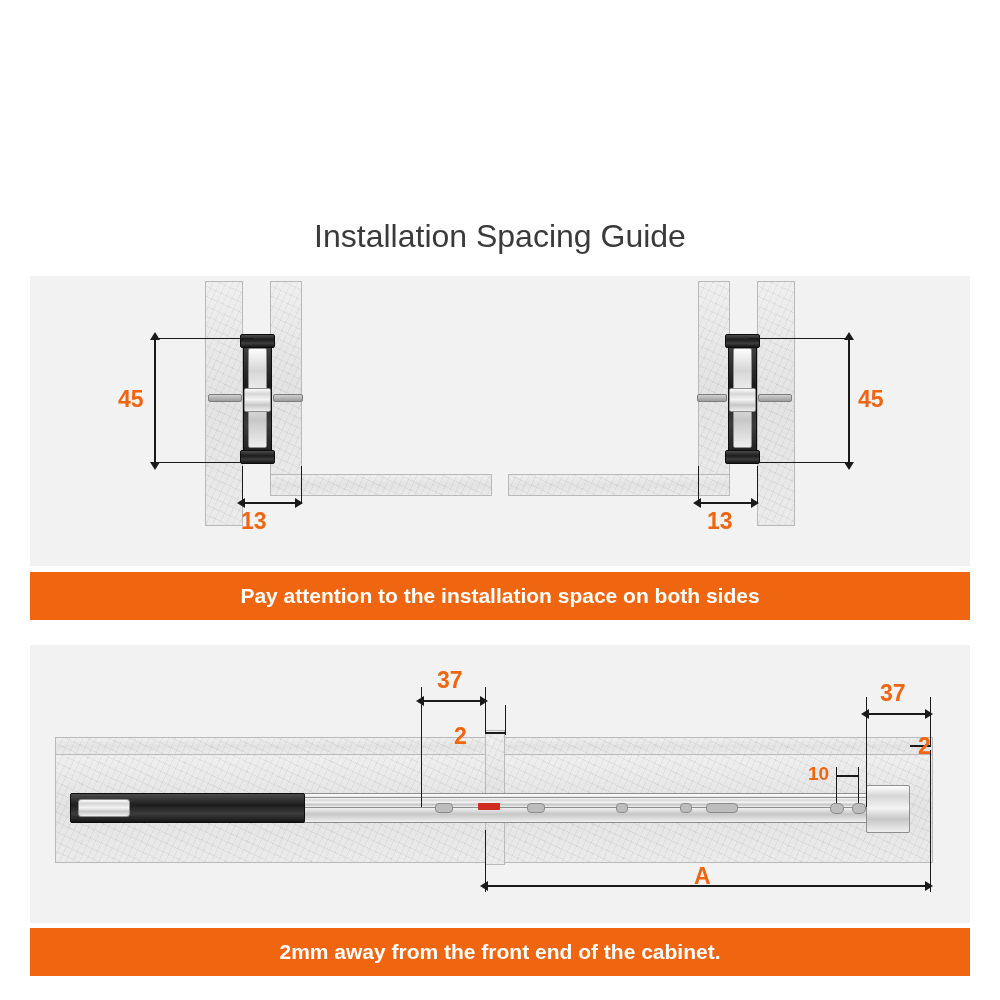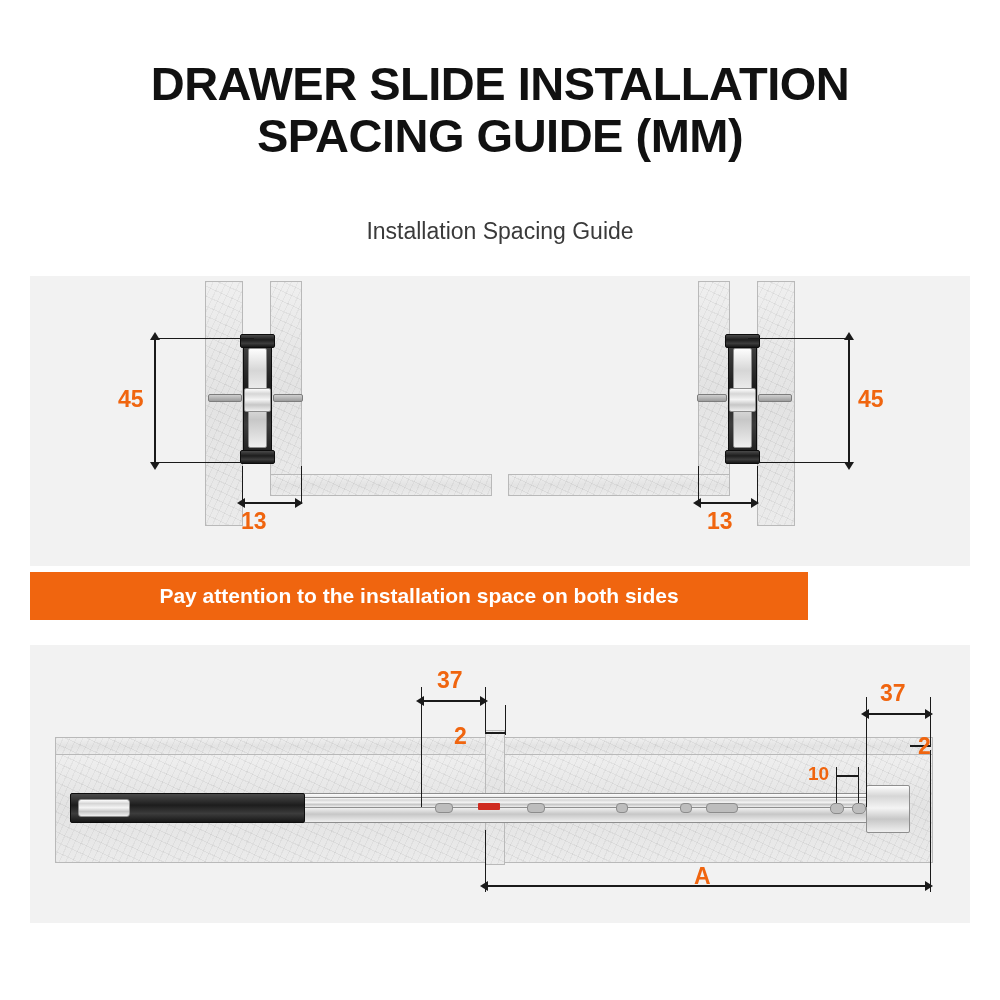--- a/index.html
+++ b/index.html
@@ -37,21 +37,21 @@
     text-transform: uppercase;
   }
   .title .l1 { display: block; }
   .title .l2 { display: block; }
   .subtitle {
     position: absolute;
     left: 0;
     top: 218px;
     width: 1000px;
     text-align: center;
-    font-size: 23px;
+    font-size: 32px;
     color: #3a3a3a;
     font-weight: normal;
   }
 
   
   .panel {
     position: absolute;
     background: #f2f2f2;
     overflow: hidden;
     text-align: center;
@@ -63,21 +63,21 @@
     position: absolute;
     background: #f0650f;
     color: #ffffff;
     font-weight: bold;
     font-size: 21px;
     display: flex;
     align-items: center;
     justify-content: center;
     text-align: center;
   }
-  #banner-top { left: 30px; top: 572px; width: 778px; height: 48px; }
+  #banner-top { left: 30px; top: 572px; width: 940px; height: 48px; }
   #banner-bottom { left: 30px; top: 928px; width: 940px; height: 48px; }
 
   
   .wood {
     position: absolute;
     background:
       repeating-linear-gradient(115deg, rgba(0,0,0,0.045) 0px, rgba(0,0,0,0.045) 1px, rgba(0,0,0,0) 1px, rgba(0,0,0,0) 6px),
       repeating-linear-gradient(25deg, rgba(0,0,0,0.05) 0px, rgba(0,0,0,0.05) 1px, rgba(0,0,0,0) 1px, rgba(0,0,0,0) 9px),
       linear-gradient(180deg, #efefef 0%, #e3e3e3 50%, #ebebeb 100%);
     border: 1px solid #b9b9b9;
@@ -124,24 +124,20 @@
   .arrow-up { border-left: 5px solid transparent; border-right: 5px solid transparent; border-bottom: 8px solid #1a1a1a; }
   .arrow-down { border-left: 5px solid transparent; border-right: 5px solid transparent; border-top: 8px solid #1a1a1a; }
   .arrow-left { border-top: 5px solid transparent; border-bottom: 5px solid transparent; border-right: 8px solid #1a1a1a; }
   .arrow-right { border-top: 5px solid transparent; border-bottom: 5px solid transparent; border-left: 8px solid #1a1a1a; }
 </style>
 </head>
 <body>
 
 <div class="page">
 
-  <div class="title">
-    <span class="l1">DRAWER SLIDE INSTALLATION</span>
-    <span class="l2">SPACING GUIDE (MM)</span>
-  </div>
   <div class="subtitle">Installation Spacing Guide</div>
 
   <div class="panel" id="panel-top">
 
     <div class="wood" style="left:175px; top:5px; width:38px; height:245px;"></div>
 
     <div class="wood" style="left:240px; top:5px; width:32px; height:215px;"></div>
 
     <div class="wood" style="left:240px; top:198px; width:222px; height:22px;"></div>
 
@@ -252,14 +248,17 @@
     <div class="dimlabel small" style="left:778px; top:118px;">10</div>
 
     <div class="tick" style="left:455px; top:185px; width:1px; height:62px;"></div>
     <div class="tick" style="left:900px; top:105px; width:1px; height:142px;"></div>
     <div class="dimline" style="left:455px; top:240px; width:445px; height:2px;"></div>
     <div class="arrow-left" style="left:450px; top:236px;"></div>
     <div class="arrow-right" style="left:895px; top:236px;"></div>
     <div class="dimlabel" style="left:664px; top:218px;">A</div>
   </div>
 
+  <div class="banner" id="banner-bottom">
+    <span>2mm away from the front end of the cabinet.</span>
+  </div>
 
 </div>
 
 </body></html>

